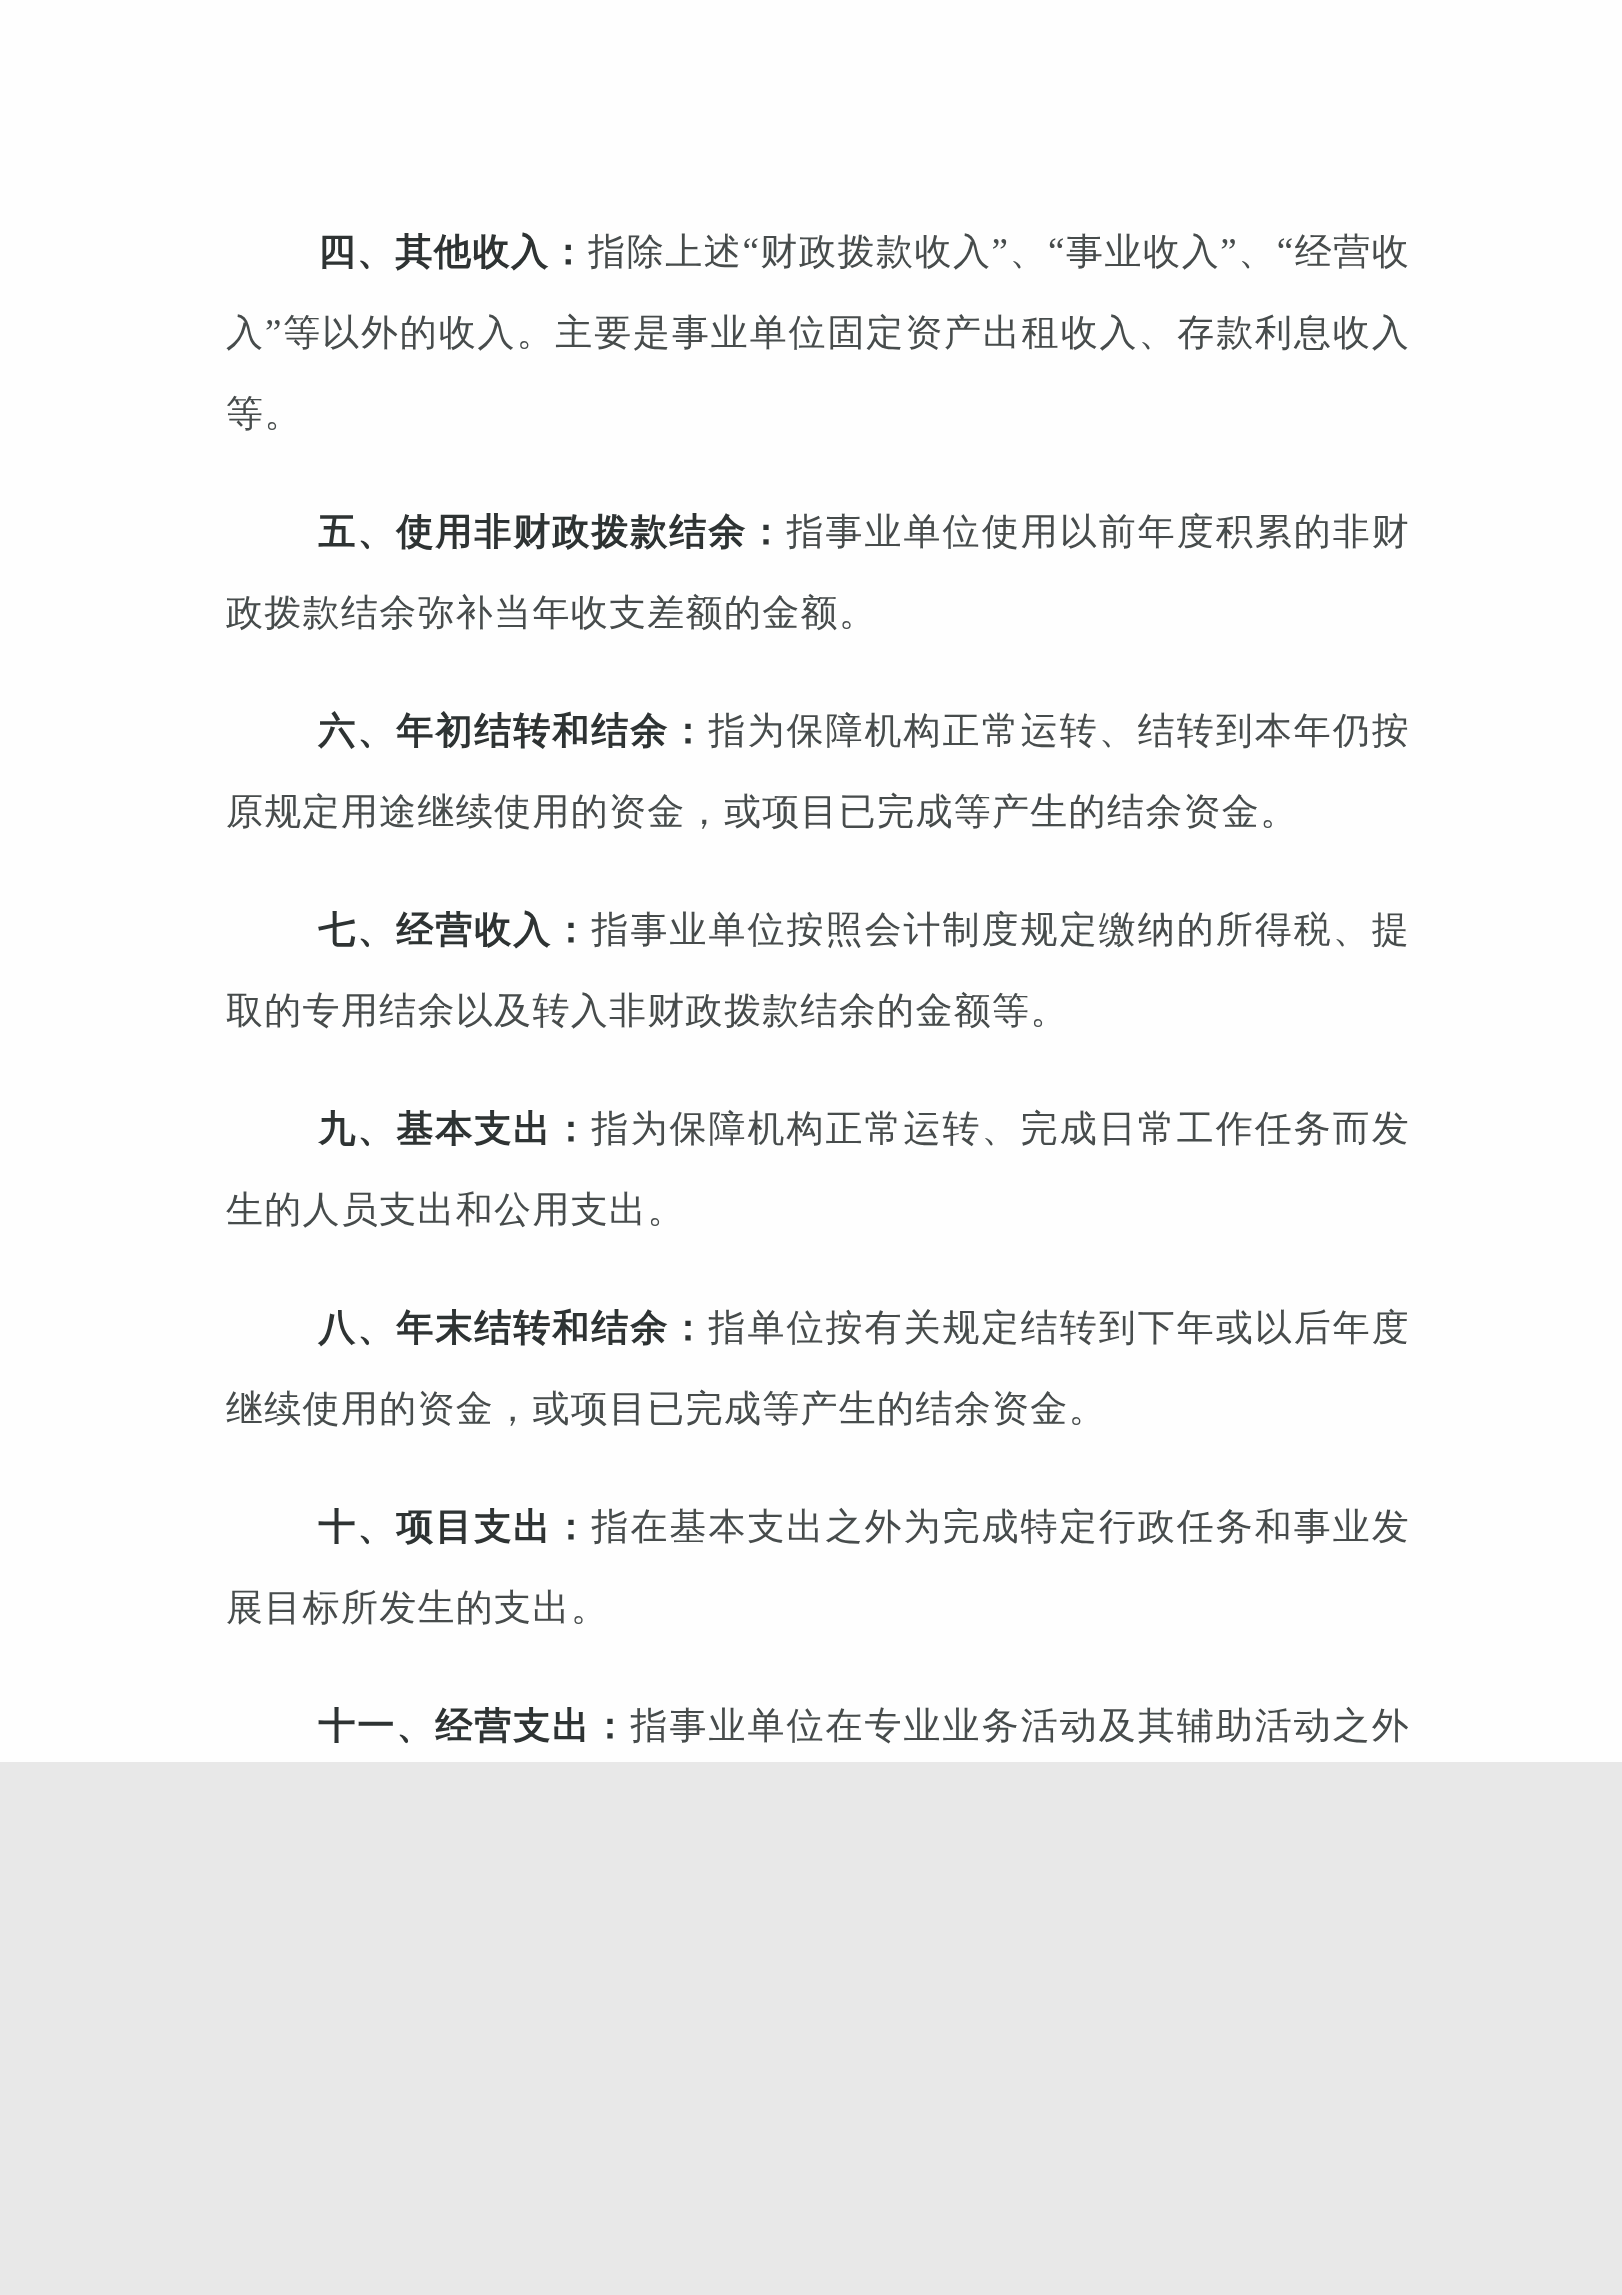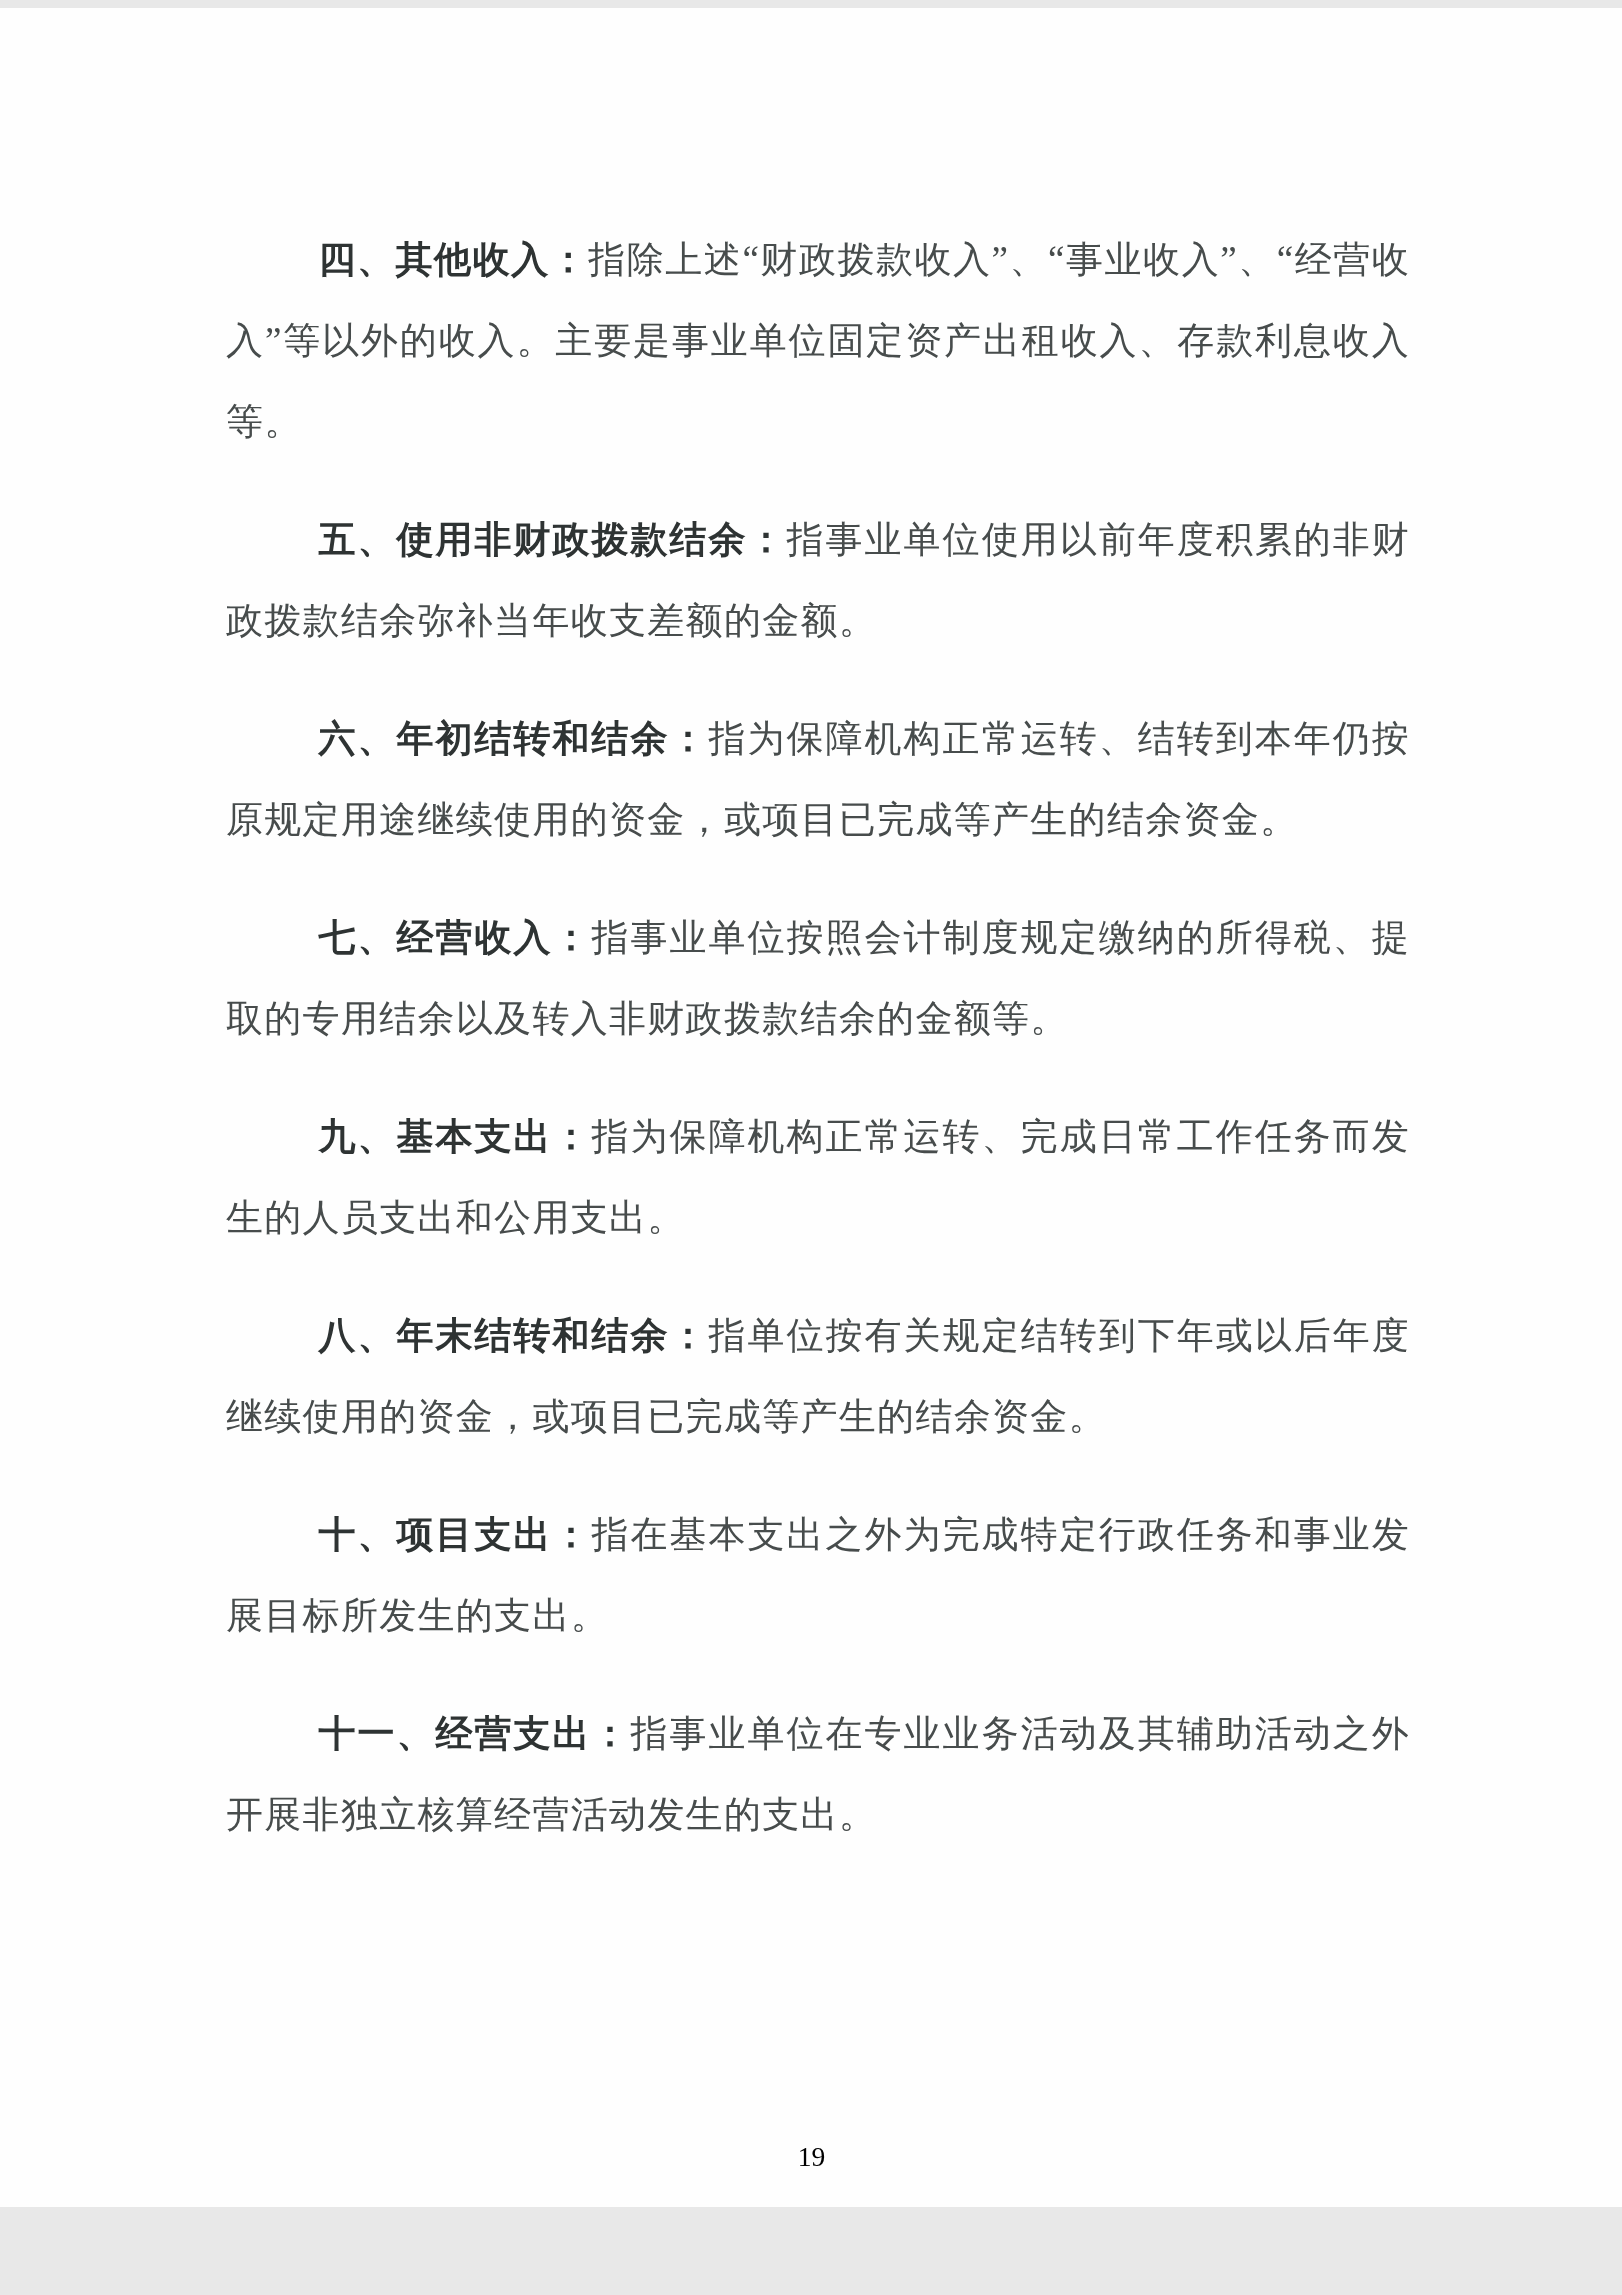--- a/index.html
+++ b/index.html
@@ -3,22 +3,22 @@
 <meta charset="utf-8">
 <style>
   html, body {
     margin: 0;
     padding: 0;
     background: #e8e8e8;
   }
   .page {
     position: relative;
     width: 1623px;
-    height: 2199px;
-    margin: 8px auto;
+    height: 1762px;
+    margin: 0 auto;
     background: #fefefe;
     overflow: hidden;
     font-family: "Liberation Serif", "DejaVu Serif", serif;
   }
   .content {
     position: absolute;
     top: 211px;
     left: 226px;
     width: 1184px;
   }

